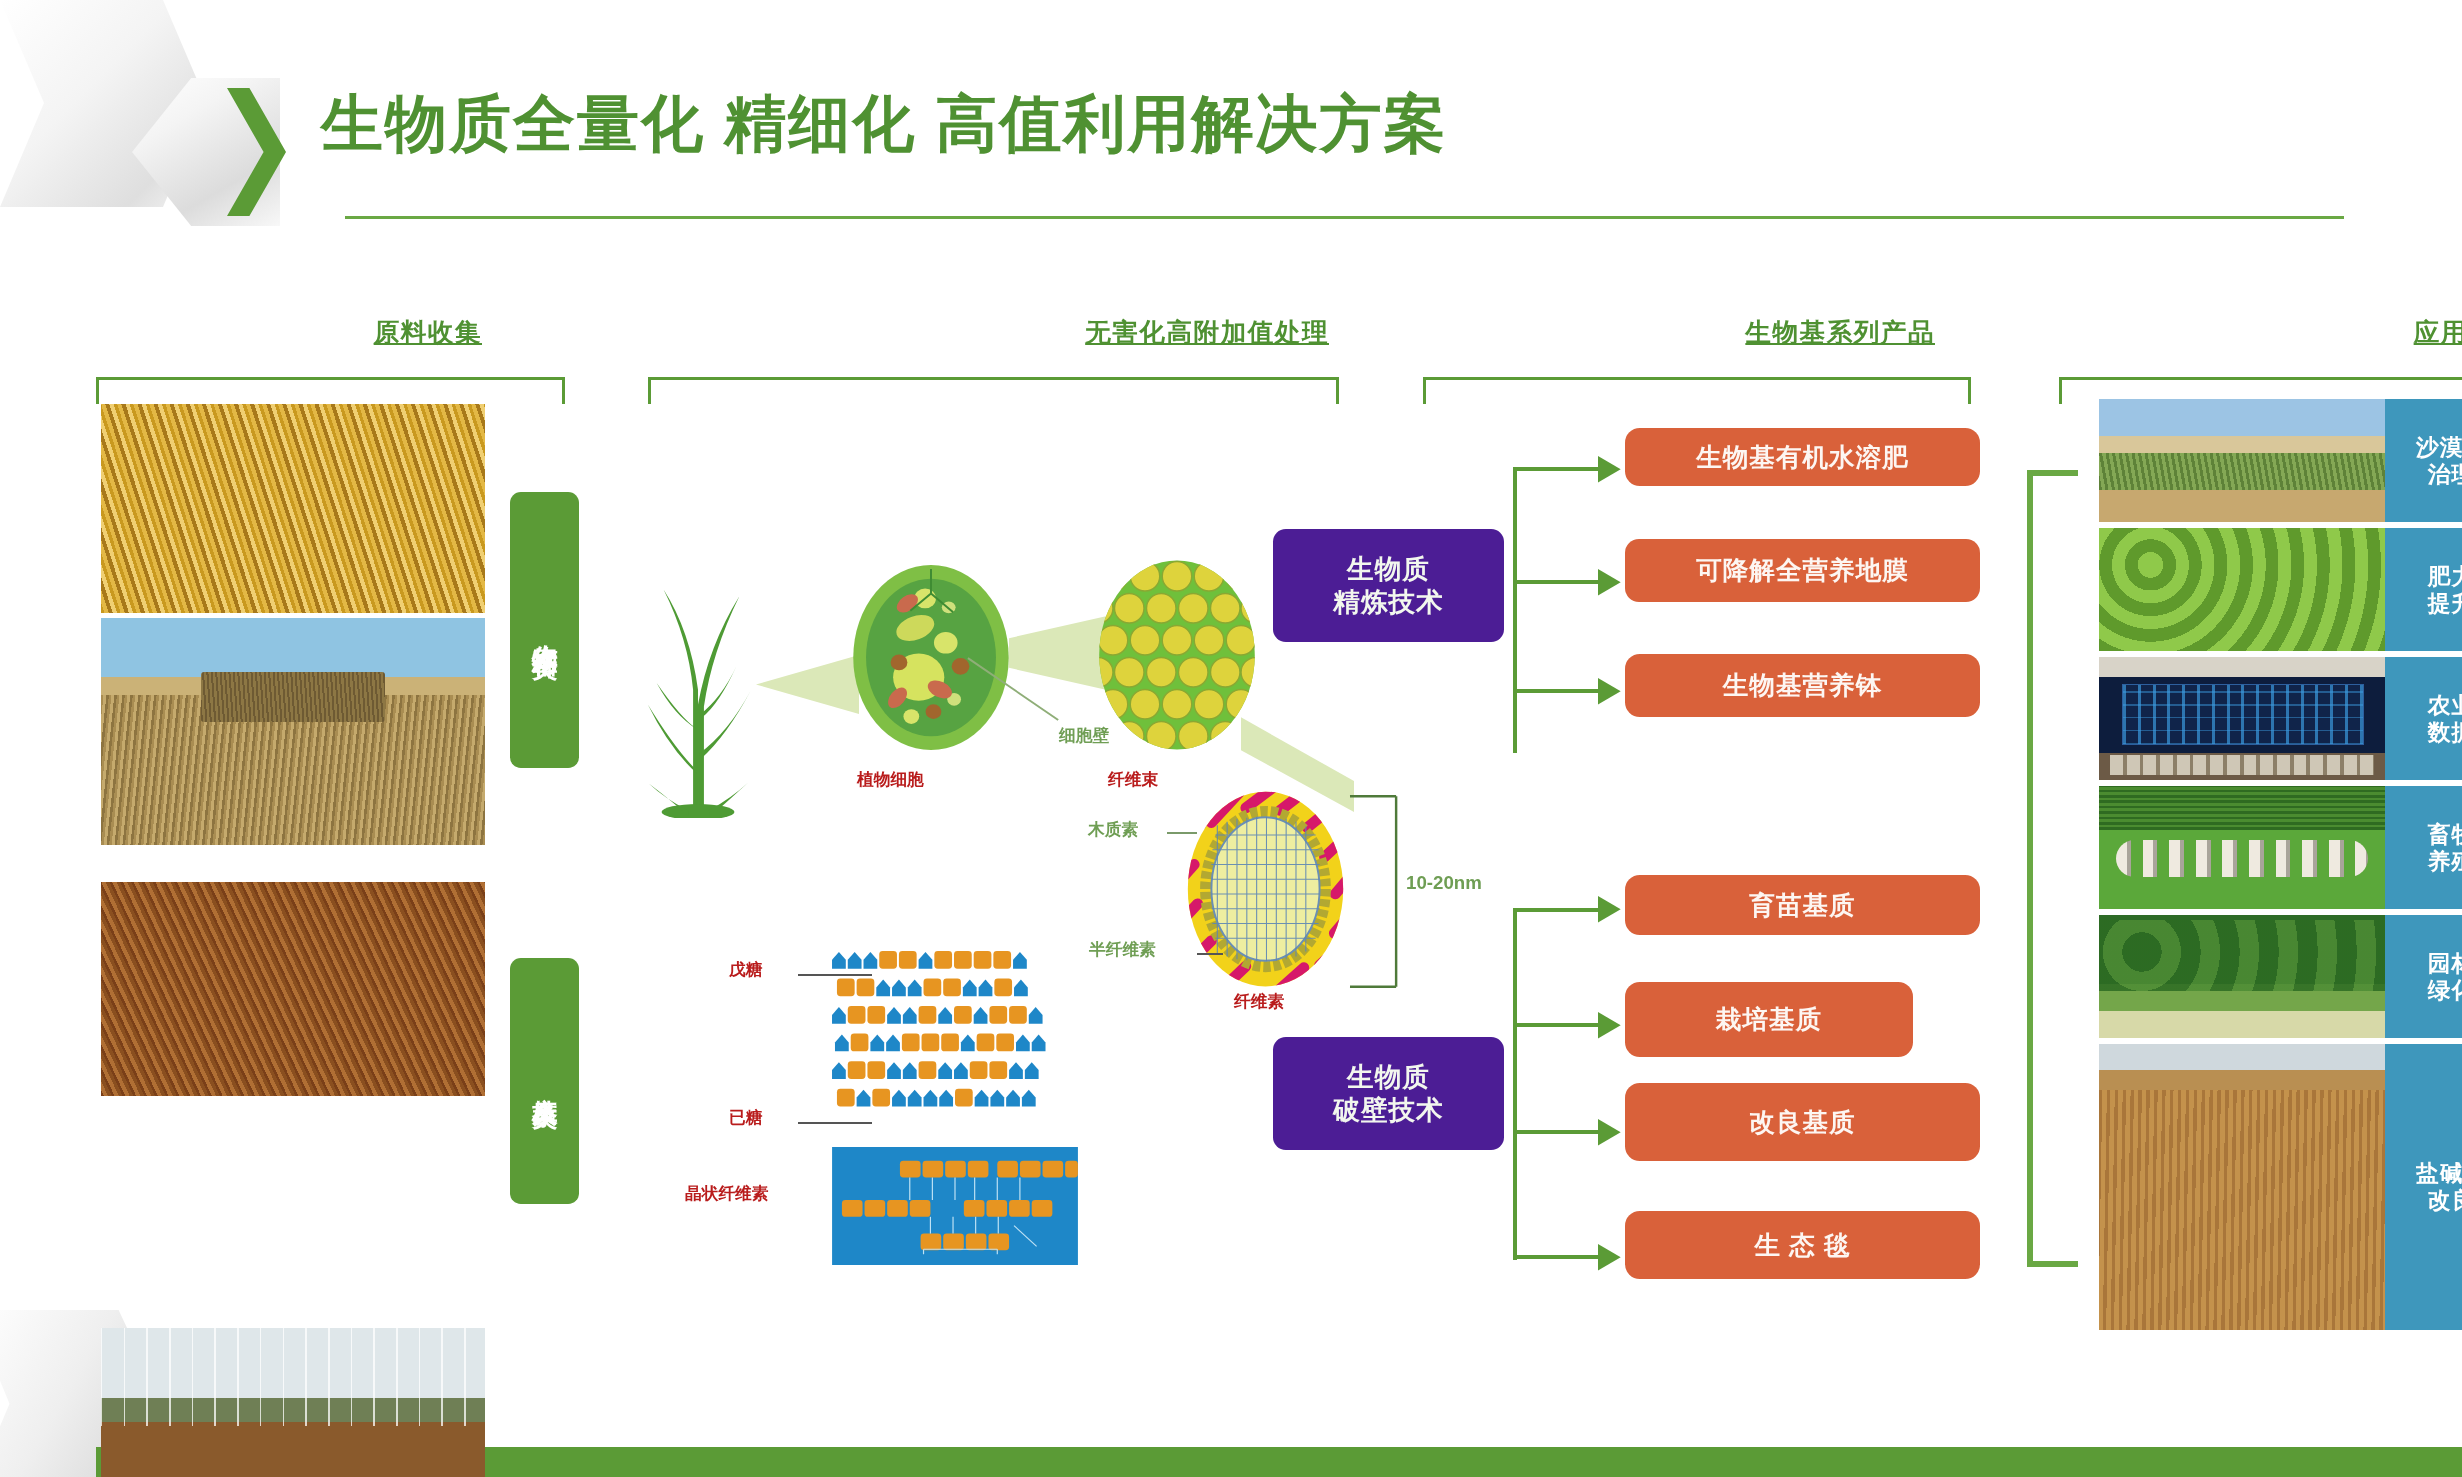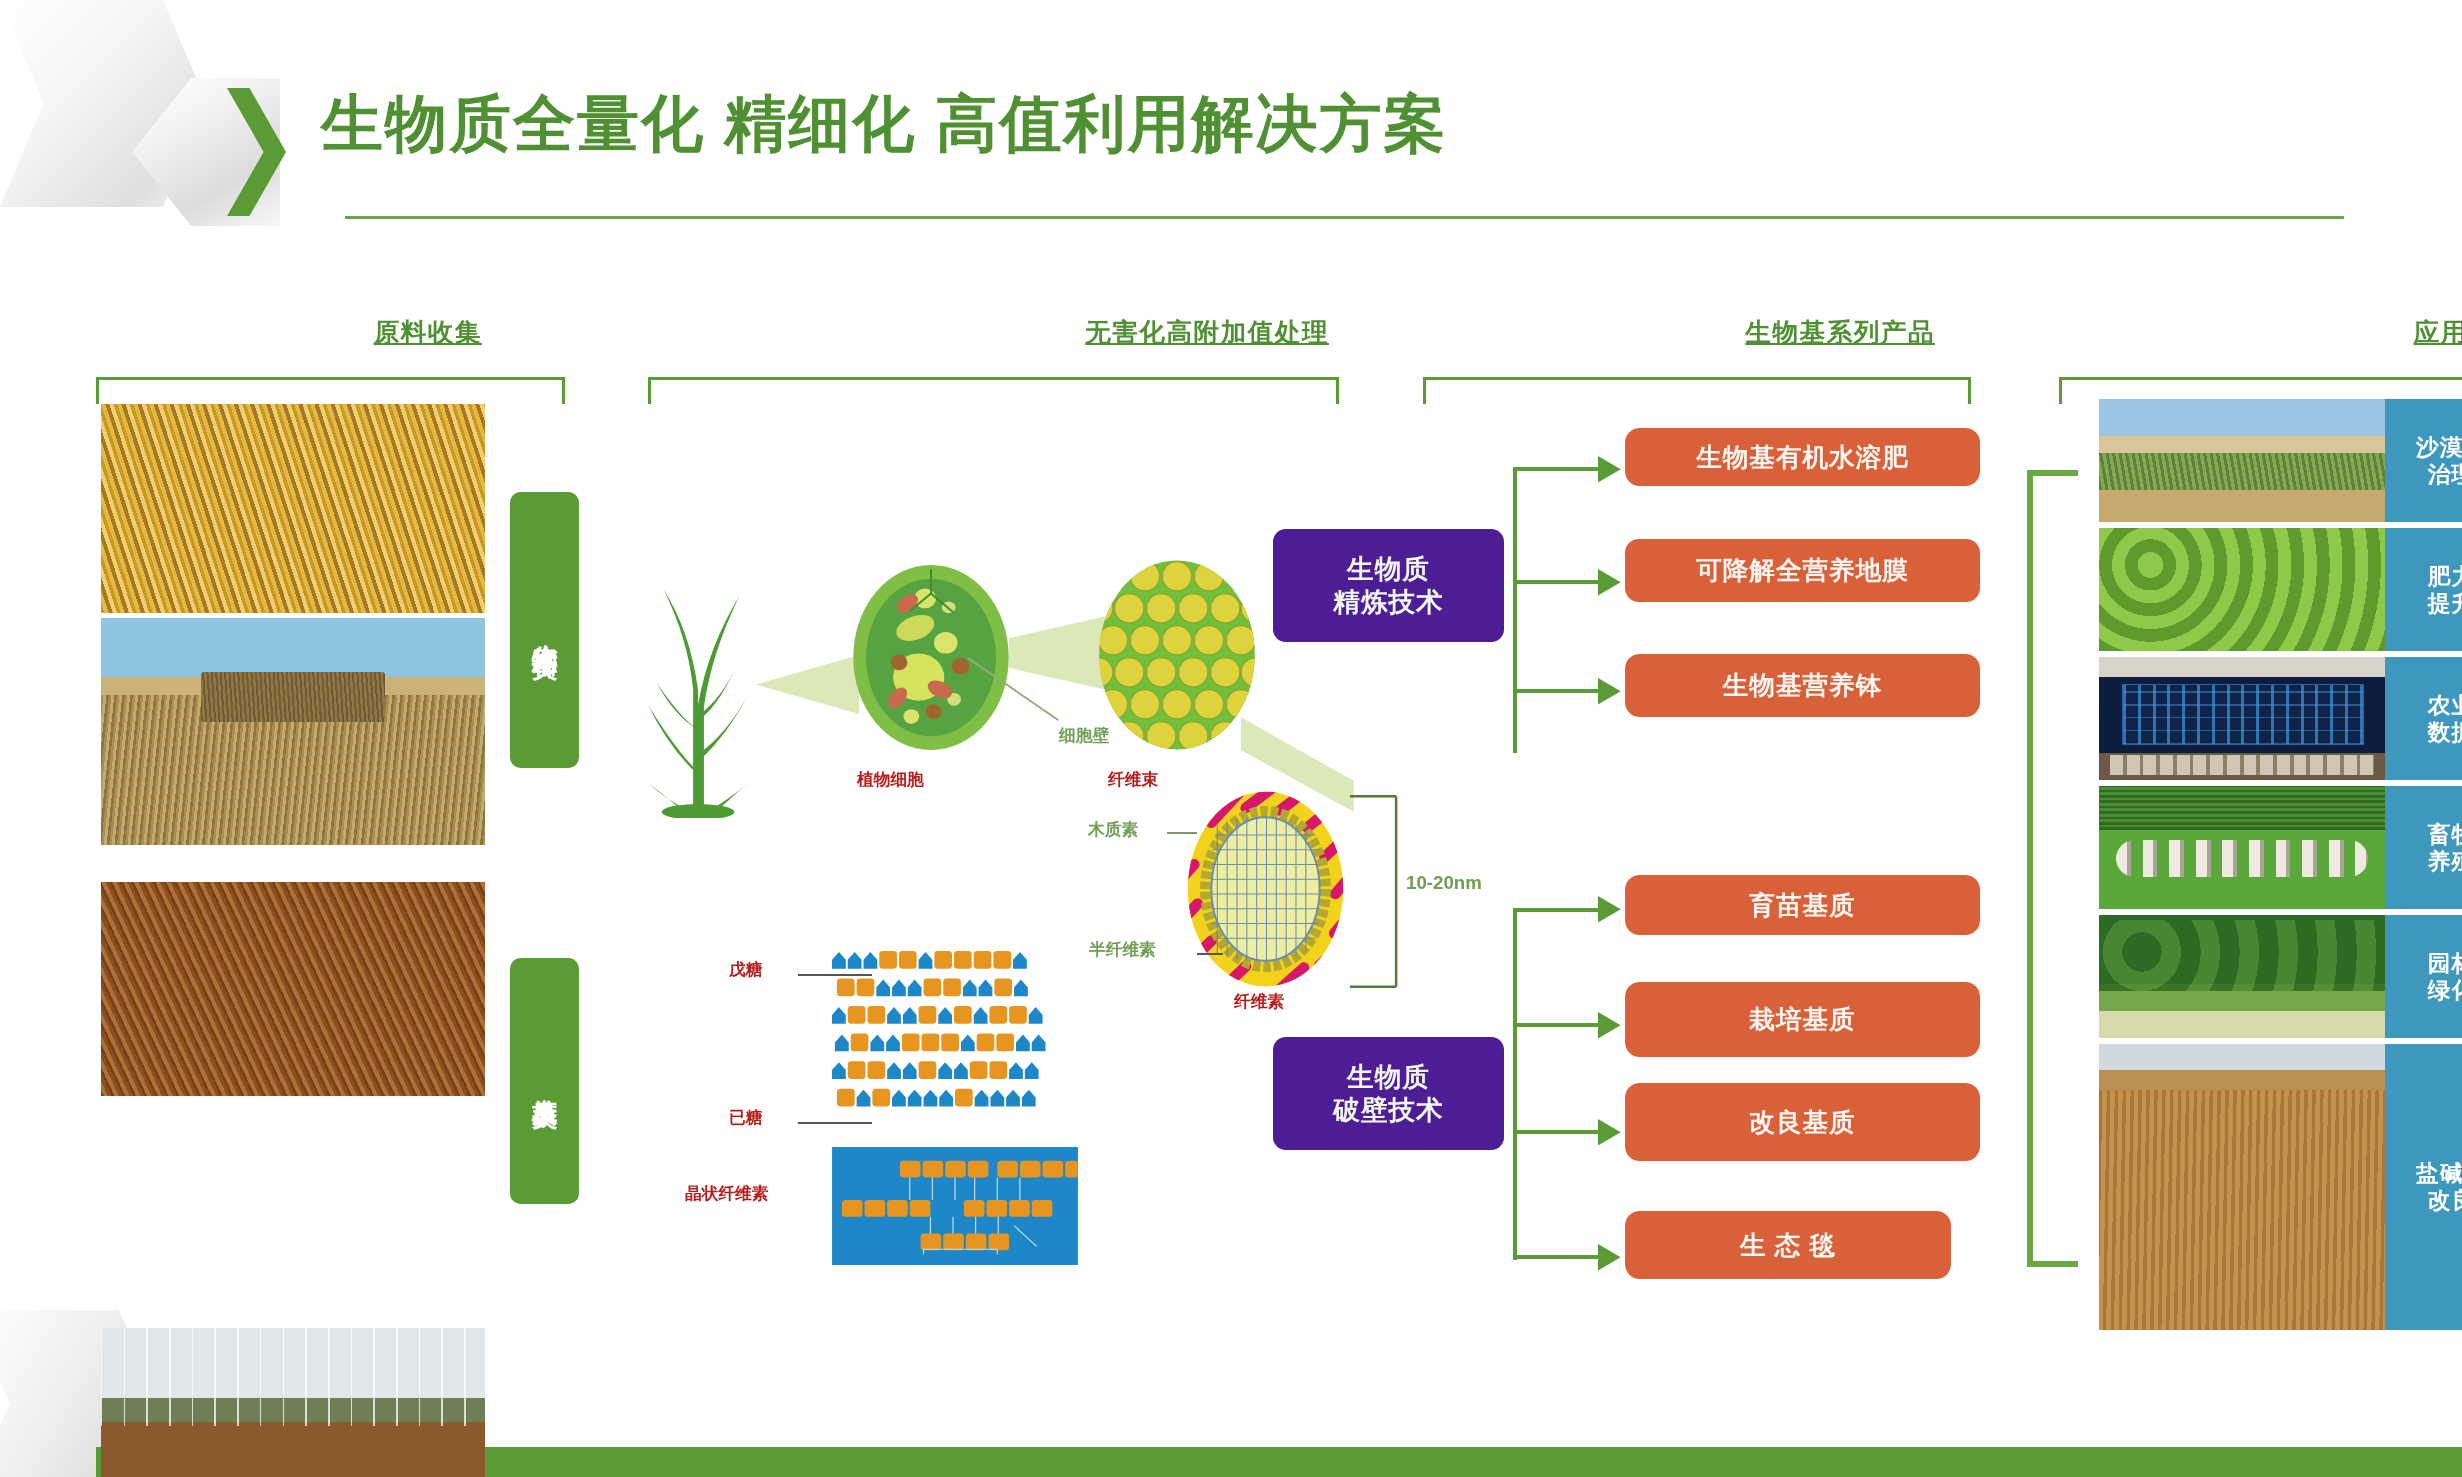--- a/index.html
+++ b/index.html
@@ -574,23 +574,23 @@
 <div class="arrow" style="left:1598px;top:896px;"></div>
 <div class="arrow" style="left:1598px;top:1012px;"></div>
 <div class="arrow" style="left:1598px;top:1119px;"></div>
 <div class="arrow" style="left:1598px;top:1244px;"></div>
 
 <div class="pill-orange" style="left:1625px;top:428px;width:355px;height:58px;">生物基有机水溶肥</div>
 <div class="pill-orange" style="left:1625px;top:539px;width:355px;height:63px;border-radius:14px;">可降解全营养地膜</div>
 <div class="pill-orange" style="left:1625px;top:654px;width:355px;height:63px;">生物基营养钵</div>
 
 <div class="pill-orange" style="left:1625px;top:875px;width:355px;height:60px;">育苗基质</div>
-<div class="pill-orange" style="left:1625px;top:982px;width:355px;height:75px;text-align:right;">栽培基质</div>
+<div class="pill-orange" style="left:1625px;top:982px;width:288px;height:75px;text-align:right;">栽培基质</div>
 <div class="pill-orange" style="left:1625px;top:1083px;width:355px;height:78px;">改良基质</div>
-<div class="pill-orange" style="left:1625px;top:1211px;width:326px;height:68px;">生 态 毯</div>
+<div class="pill-orange" style="left:1625px;top:1211px;width:355px;height:68px;">生 态 毯</div>
 
 <div class="big-bracket" style="left:2027px;top:470px;width:45px;height:785px;"></div>
 
 <div class="app-row" style="left:2099px;top:399px;">
   <div class="app-photo tex-desert" style="height:123px;"></div>
   <div class="app-tag" style="height:123px;">
     <span>沙漠化</span>
     <span>治理</span>
   </div>
 </div>

